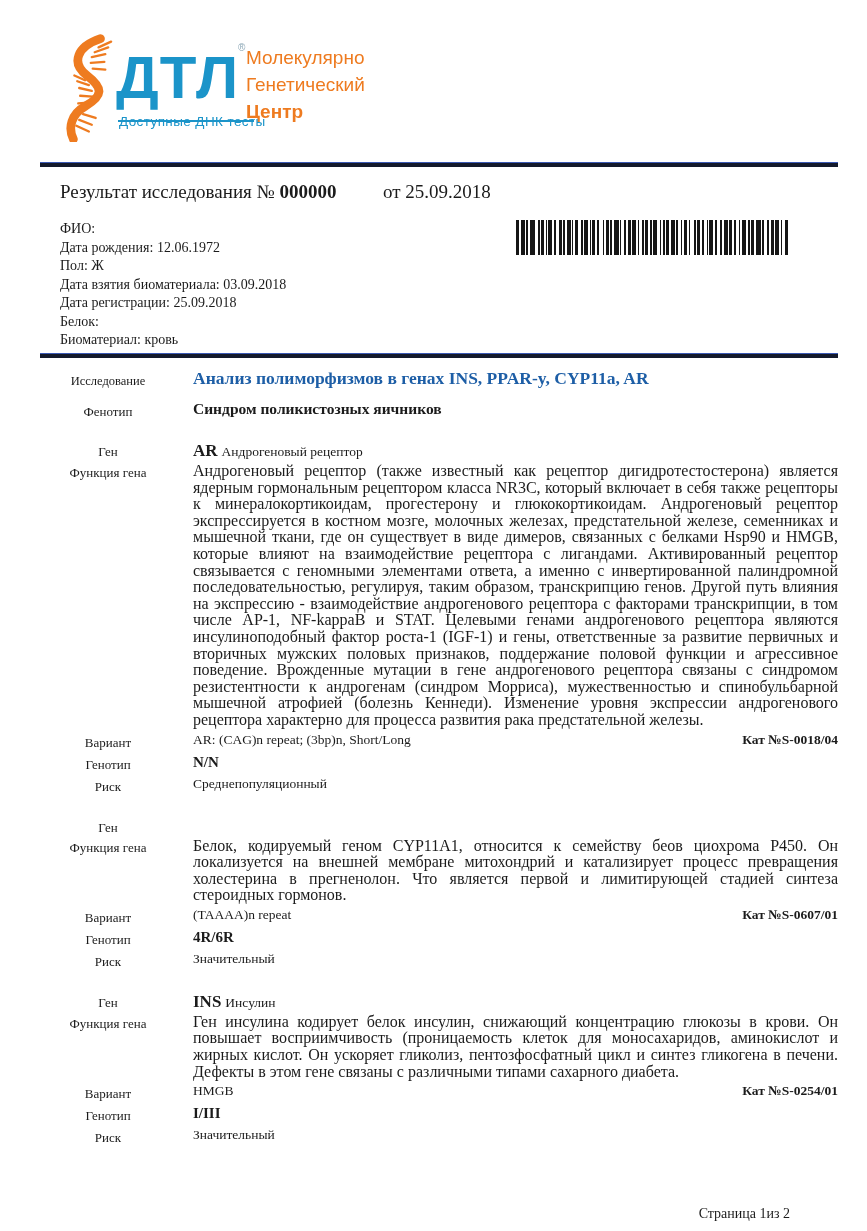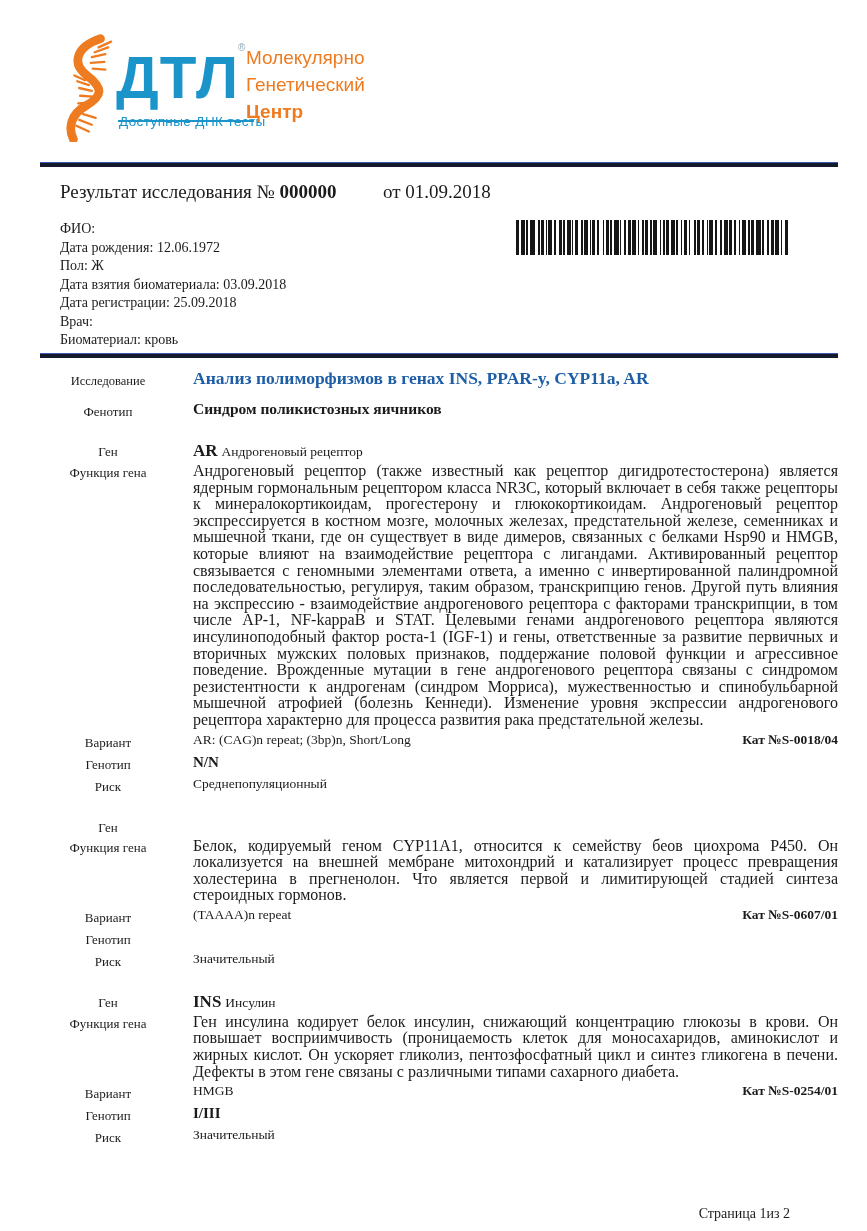--- a/index.html
+++ b/index.html
@@ -100,30 +100,30 @@
     </div>
     <div class="tag-rule"></div>
     <div class="tagline">Доступные ДНК тесты</div>
   </div>
 
   <div class="rule rule-1"></div>
 
   <div class="result-header">
     <span>Результат исследования №</span>
     <b>000000</b>
-    <span class="result-date">от 01.09.2018</span>
+    <span class="result-date">от 25.09.2018</span>
   </div>
 
   <div class="patient">
     <div>ФИО:</div>
     <div>Дата рождения: 12.06.1972</div>
     <div>Пол: Ж</div>
     <div>Дата взятия биоматериала: 03.09.2018</div>
     <div>Дата регистрации: 25.09.2018</div>
-    <div>Врач:</div>
+    <div>Белок:</div>
     <div>Биоматериал: кровь</div>
   </div>
 
   <div class="barcode">
       <span class="bc-bar" style="width: 3px;"></span>
       <span class="bc-gap" style="width: 2px;"></span>
       <span class="bc-bar" style="width: 4px;"></span>
       <span class="bc-gap" style="width: 1px;"></span>
       <span class="bc-bar" style="width: 2px;"></span>
       <span class="bc-gap" style="width: 2px;"></span>
@@ -295,20 +295,21 @@
       </div>
       <div class="row">
         <div class="lbl">Вариант</div>
         <div class="val variant-val">
           <span>(TAAAA)n repeat</span>
           <span class="cat">Кат №S-0607/01</span>
         </div>
       </div>
       <div class="row">
         <div class="lbl">Генотип</div>
+        <div class="val genotype">4R/6R</div>
       </div>
       <div class="row">
         <div class="lbl">Риск</div>
         <div class="val risk">Значительный</div>
       </div>
     </div>
 
     <div class="gene-block">
       <div class="row gene-row">
         <div class="lbl">Ген</div>

